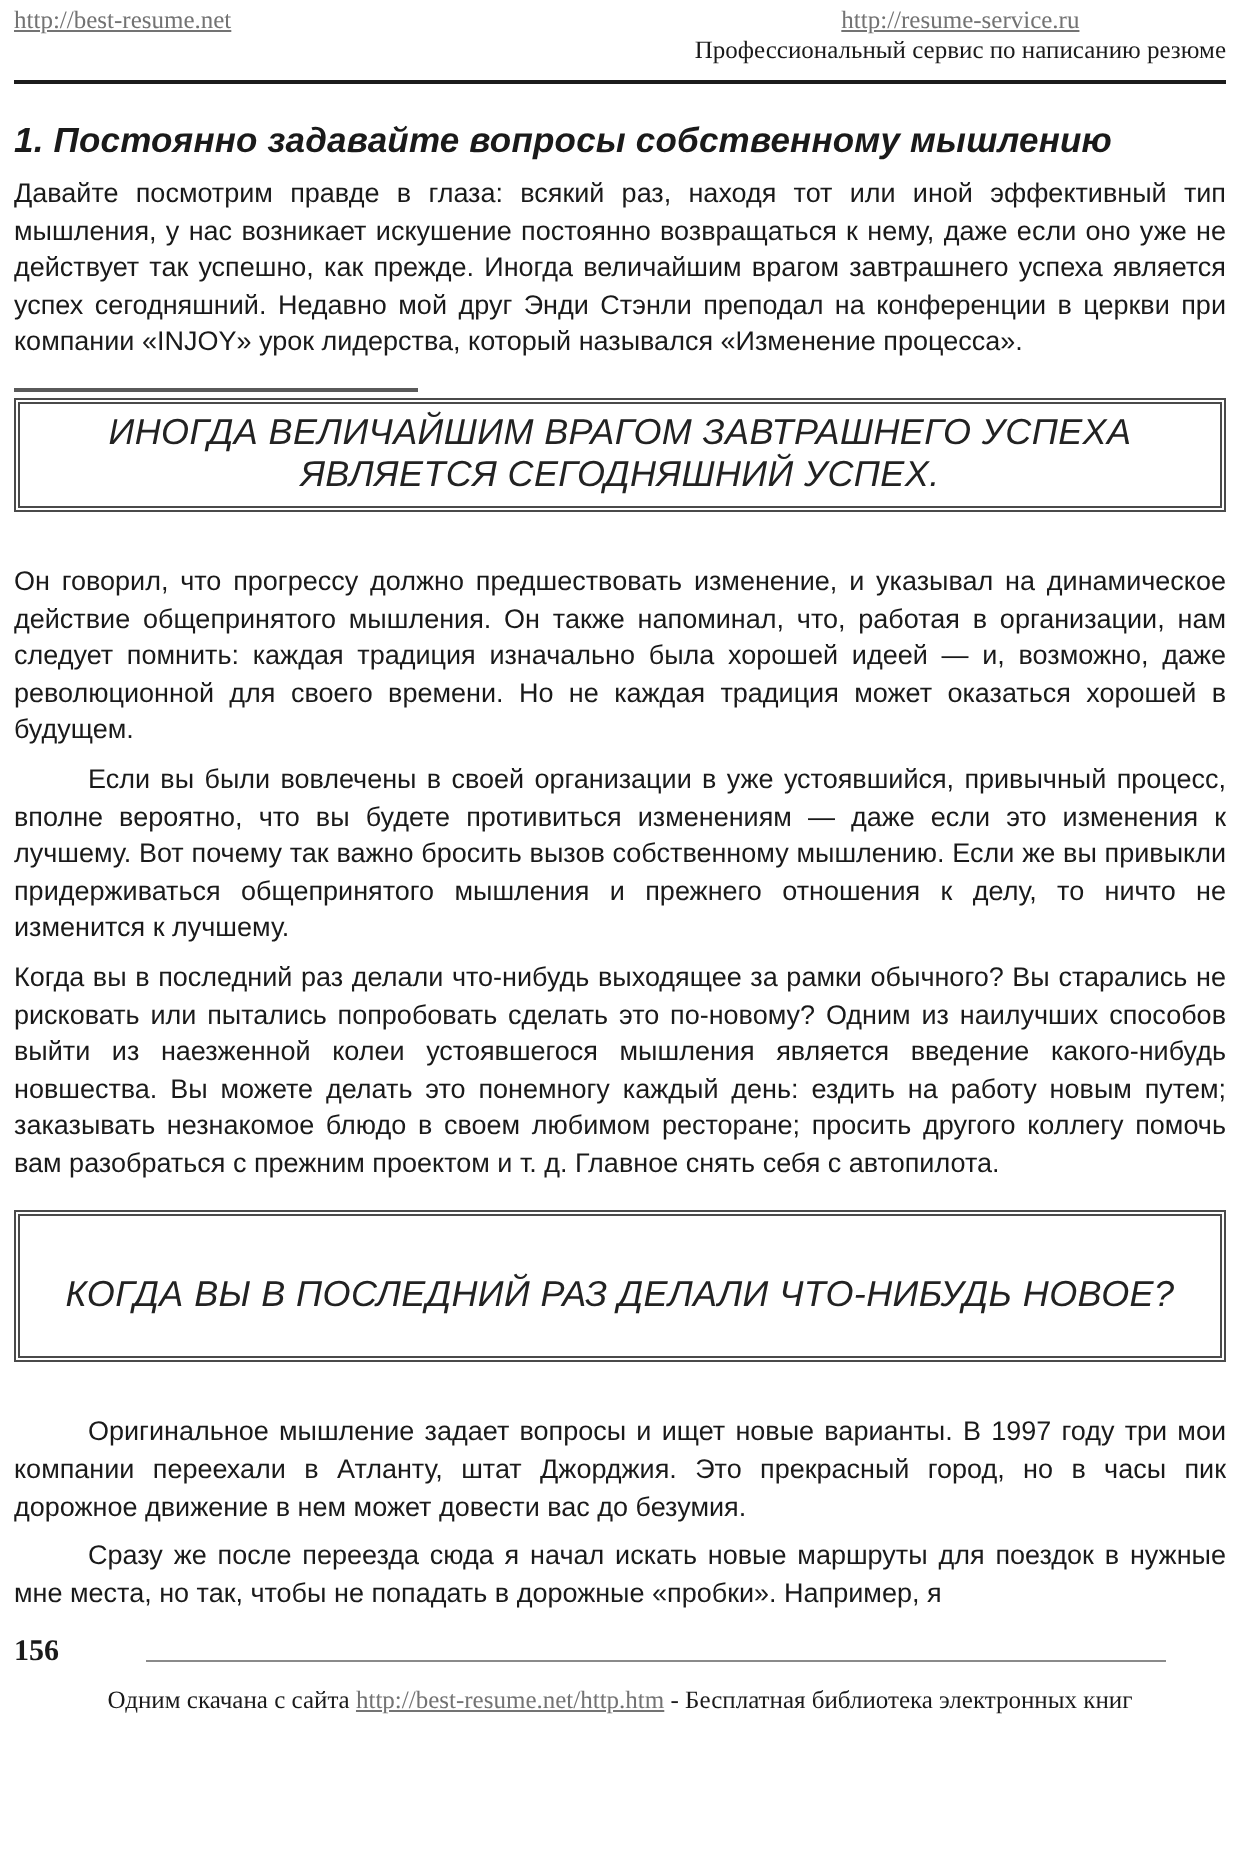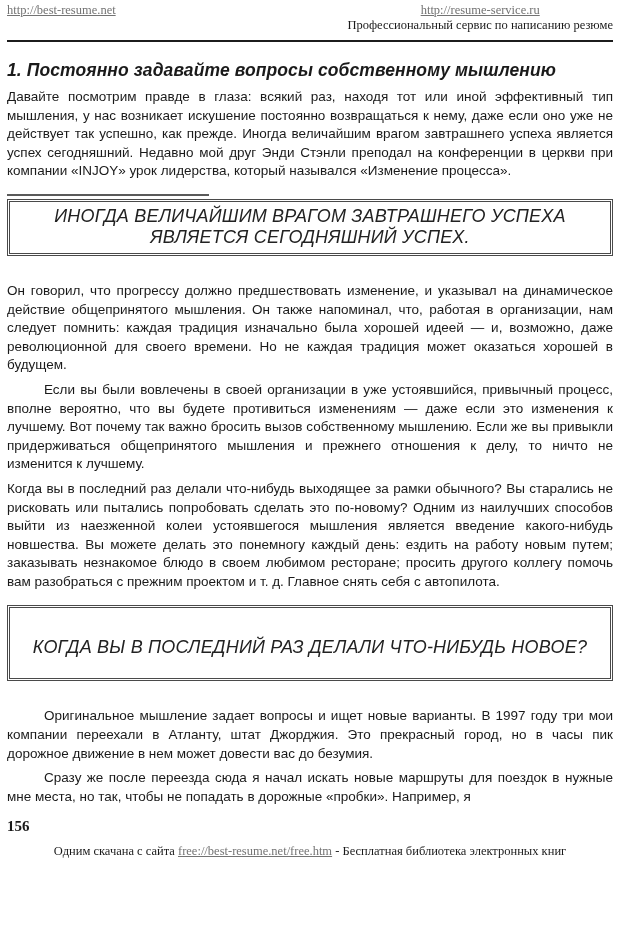--- a/index.html
+++ b/index.html
@@ -57,21 +57,20 @@
   }
   .qb1 { padding: 4px 10px 5px 10px; line-height: 21px; }
   .qb1 .qline { display: block; }
   .qb2 { margin-top: 14px; padding: 31px 10px 23px 10px; line-height: 16px; }
   .after-box { margin-top: 26px !important; }
 
   
   .footer-row {
     display: flex; align-items: baseline;
     margin-top: 13px;
-    flex-direction: column;
   }
   .pageno {
     font-family: "Liberation Serif", serif;
     font-weight: bold; font-size: 15px; line-height: 15px;
   }
   .footrule {
     flex: 1; height: 0;
     border-top: 1px solid #8a8a8a;
     margin: 0 30px 0 43px;
     align-self: center; position: relative; top: 4px;
@@ -123,16 +122,16 @@
 
   <p class="body indent after-box">Оригинальное мышление задает вопросы и ищет новые варианты. В 1997 году три мои компании переехали в Атланту, штат Джорджия. Это прекрасный город, но в часы пик дорожное движение в нем может довести вас до безумия.</p>
   <p class="body indent">Сразу же после переезда сюда я начал искать новые маршруты для поездок в нужные мне места, но так, чтобы не попадать в дорожные «пробки». Например, я</p>
 
   <div class="footer-row">
     <span class="pageno">156</span>
     <div class="footrule"></div>
   </div>
 
   <div class="footline">
-    <span>Одним скачана с сайта </span><a class="link" href="#">free://best-resume.net/free.htm</a><span> - Бесплатная библиотека электронных книг</span>
+    <span>Одним скачана с сайта </span><a class="link" href="#">http://best-resume.net/http.htm</a><span> - Бесплатная библиотека электронных книг</span>
   </div>
 
 </div>
 
 </body></html>

